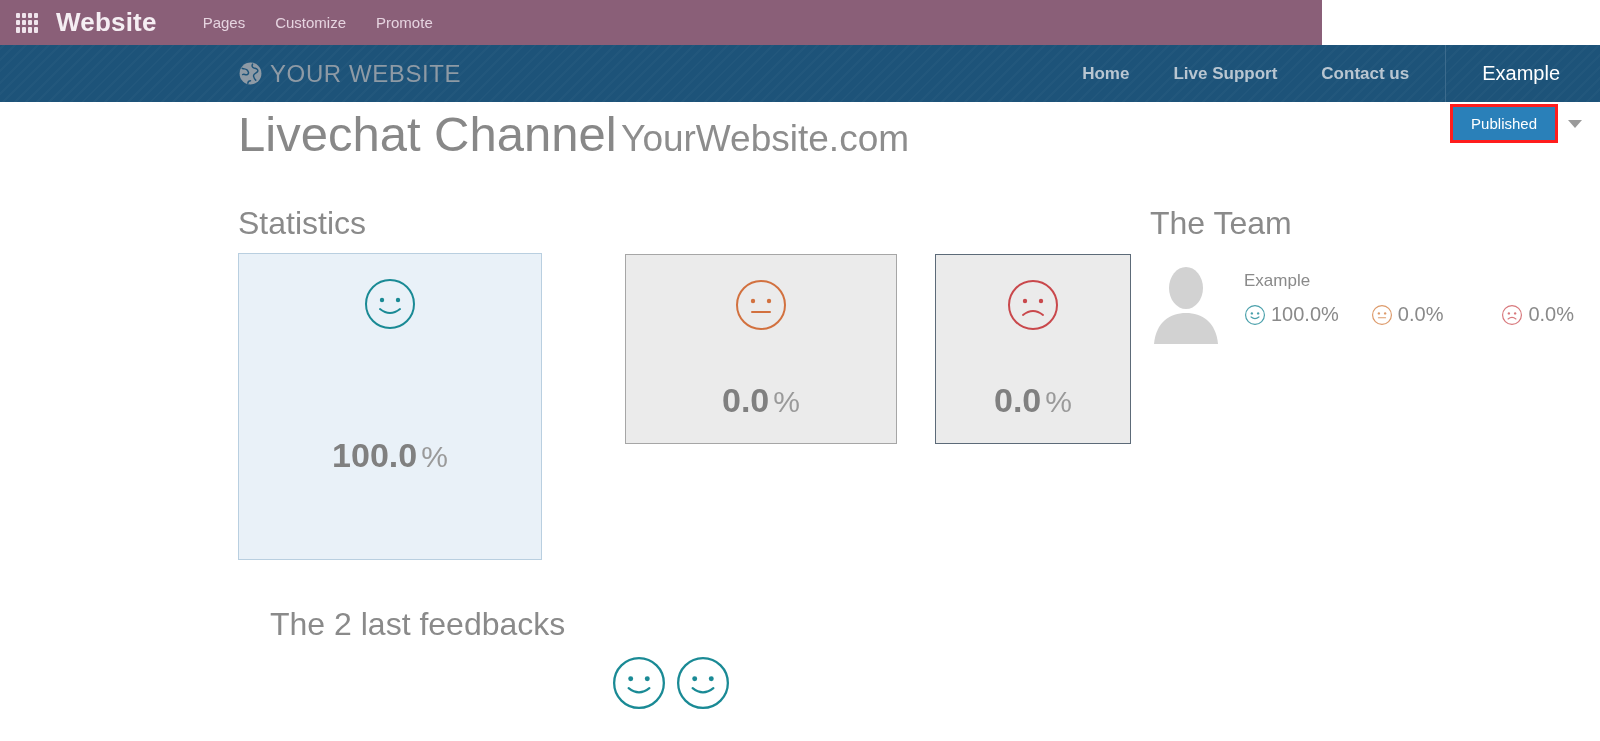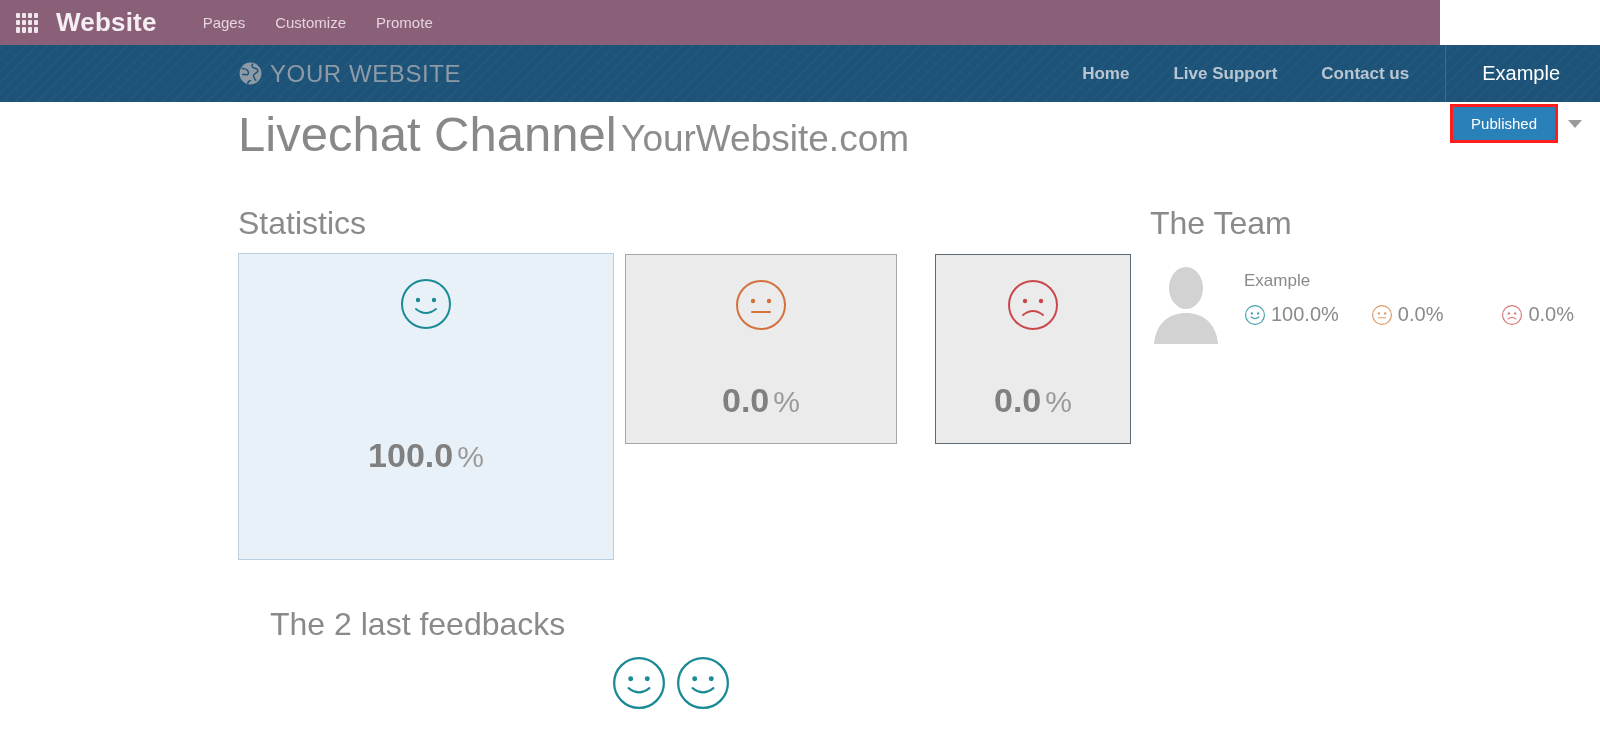--- a/index.html
+++ b/index.html
@@ -6,21 +6,21 @@
     margin: 0; padding: 0;
     width: 1600px; height: 741px;
     overflow: hidden;
     background: #ffffff;
     font-family: "Liberation Sans", sans-serif;
   }
 
   
   .systray {
     position: absolute; top: 0; left: 0;
-    width: 1440px; height: 45px;
+    width: 1322px; height: 45px;
     background: #8a5f78;
     display: flex; align-items: center;
     box-sizing: border-box;
     padding: 0 10px;
   }
   .apps-grid {
     width: 22px; height: 20px;
     display: grid;
     grid-template-columns: repeat(4, 1fr);
     grid-template-rows: repeat(3, 1fr);
@@ -145,21 +145,21 @@
   
   .stat-card {
     position: absolute;
     box-sizing: border-box;
     display: flex;
     flex-direction: column;
     align-items: center;
   }
   .card-happy {
     left: 238px; top: 151px;
-    width: 376px; height: 307px;
+    width: 304px; height: 307px;
     background: #e9f1f8;
     border: 1px solid #b9cfe0;
   }
   .card-neutral {
     left: 625px; top: 152px;
     width: 272px; height: 190px;
     background: #ebebeb;
     border: 1px solid #a6a6a6;
   }
   .card-sad {

